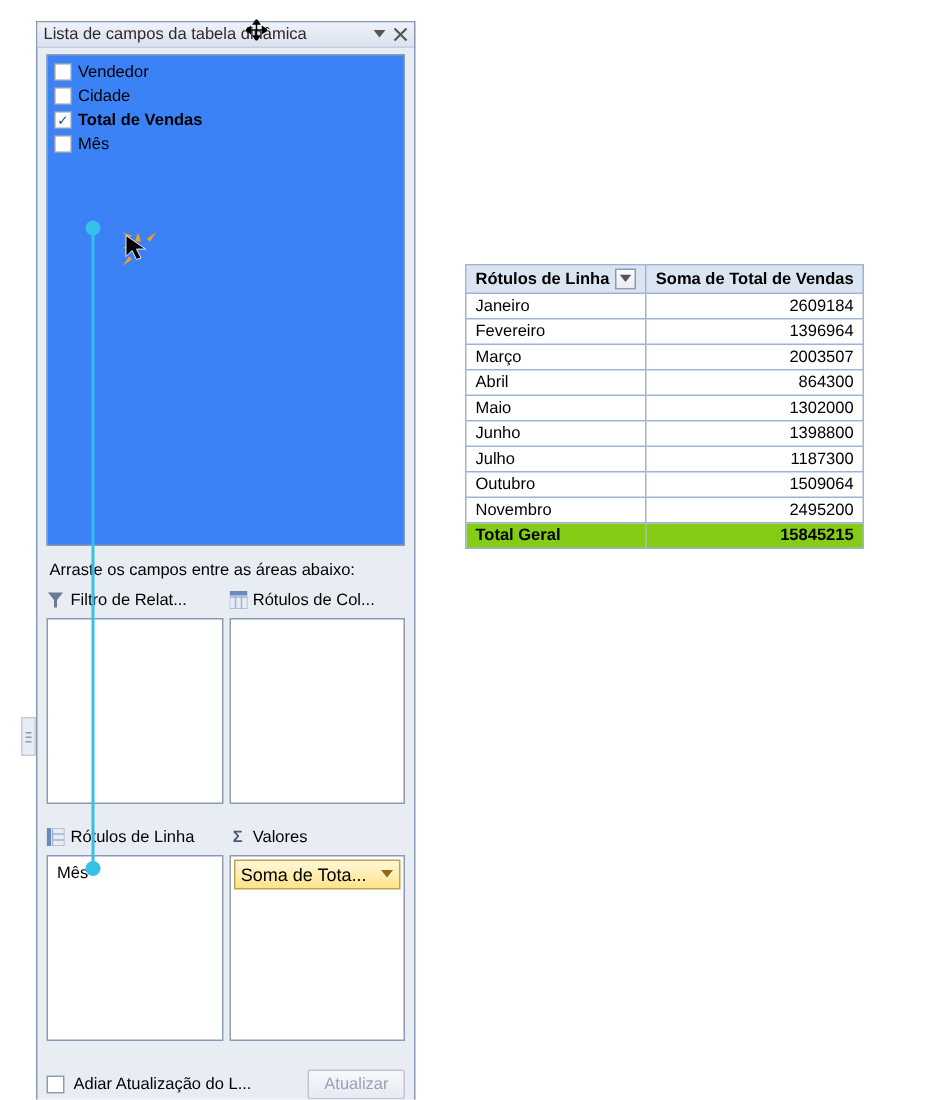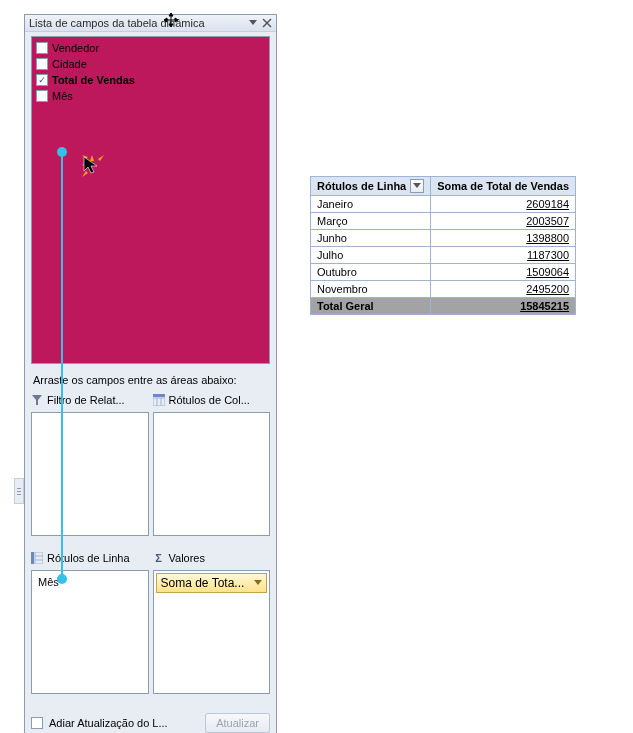--- a/index.html
+++ b/index.html
@@ -61,21 +61,21 @@
   .opts-btn {
     width: 34px; height: 22px;
     border:1px solid #a6b6d0;
     background: linear-gradient(#fdfdfe,#e7ecf5);
     display:flex; align-items:center; justify-content:center;
     gap:2px;
     border-radius:2px;
     cursor:pointer;
   }
   .field-list {
-    background:#be185d;
+    background:#3b82f6;
     border:1px solid #8a9bb3;
     flex: 0 0 320px;
     overflow:auto;
     padding:3px 2px;
     position:relative;
   }
   .field-item {
     display:flex; align-items:center;
     height:16px;
     gap:4px;
@@ -173,23 +173,23 @@
   }
   .pivot th, .pivot td {
     border:1px solid #9fb4d4;
     padding:2px 6px;
     white-space:nowrap;
   }
   .pivot thead th {
     background:#dbe5f1;
     font-weight:bold;
   }
-  .pivot td.num { text-align:right;text-decoration:underline; }
+  .pivot td.num { text-align:right; }
   .pivot tr.total td {
-    background:#a3a3a3;
+    background:#84cc16;
     font-weight:bold;
   }
   .pivot .hdr-drop {
     display:flex; align-items:center; gap:4px; justify-content:space-between;
   }
   .pivot .dd {
     width:12px;height:12px;
     border:1px solid #8a9bb3;
     background:linear-gradient(#fdfdfe,#e7ecf5);
     display:flex;align-items:center;justify-content:center;
@@ -357,22 +357,34 @@
       </th>
       <th>Soma de Total de Vendas</th>
     </tr>
   </thead>
   <tbody id="pivot-body">
       <tr>
         <td>Janeiro</td>
         <td class="num">2609184</td>
       </tr>
       <tr>
+        <td>Fevereiro</td>
+        <td class="num">1396964</td>
+      </tr>
+      <tr>
         <td>Março</td>
         <td class="num">2003507</td>
+      </tr>
+      <tr>
+        <td>Abril</td>
+        <td class="num">864300</td>
+      </tr>
+      <tr>
+        <td>Maio</td>
+        <td class="num">1302000</td>
       </tr>
       <tr>
         <td>Junho</td>
         <td class="num">1398800</td>
       </tr>
       <tr>
         <td>Julho</td>
         <td class="num">1187300</td>
       </tr>
       <tr>

